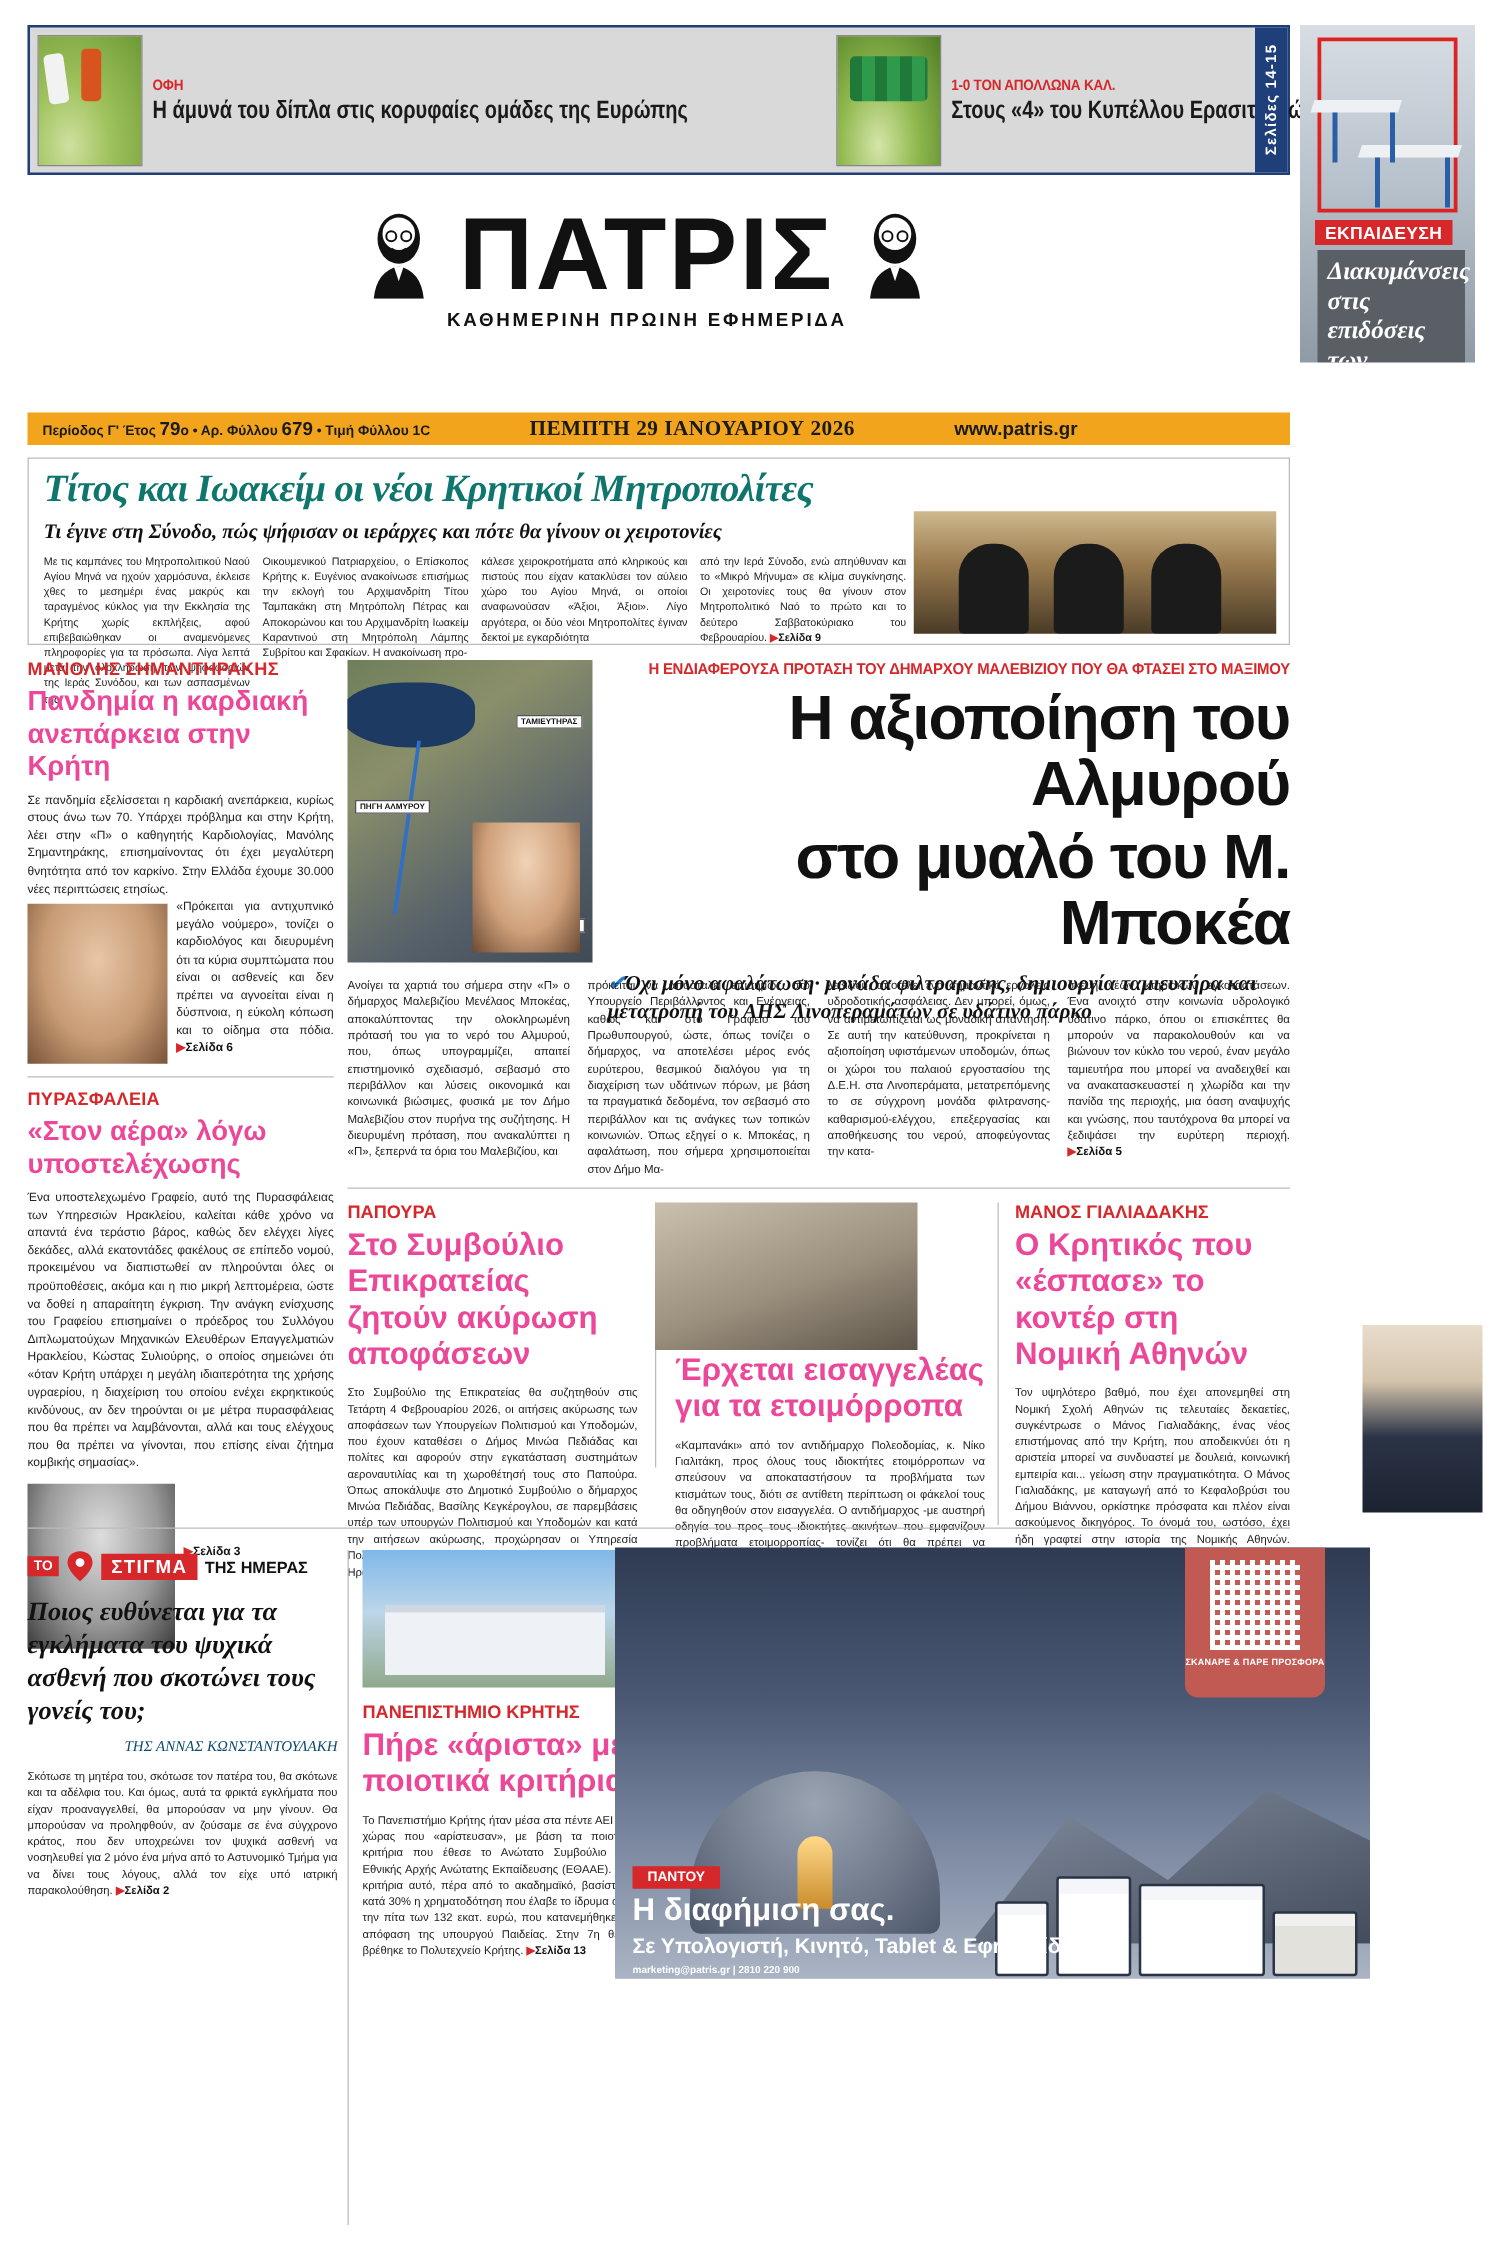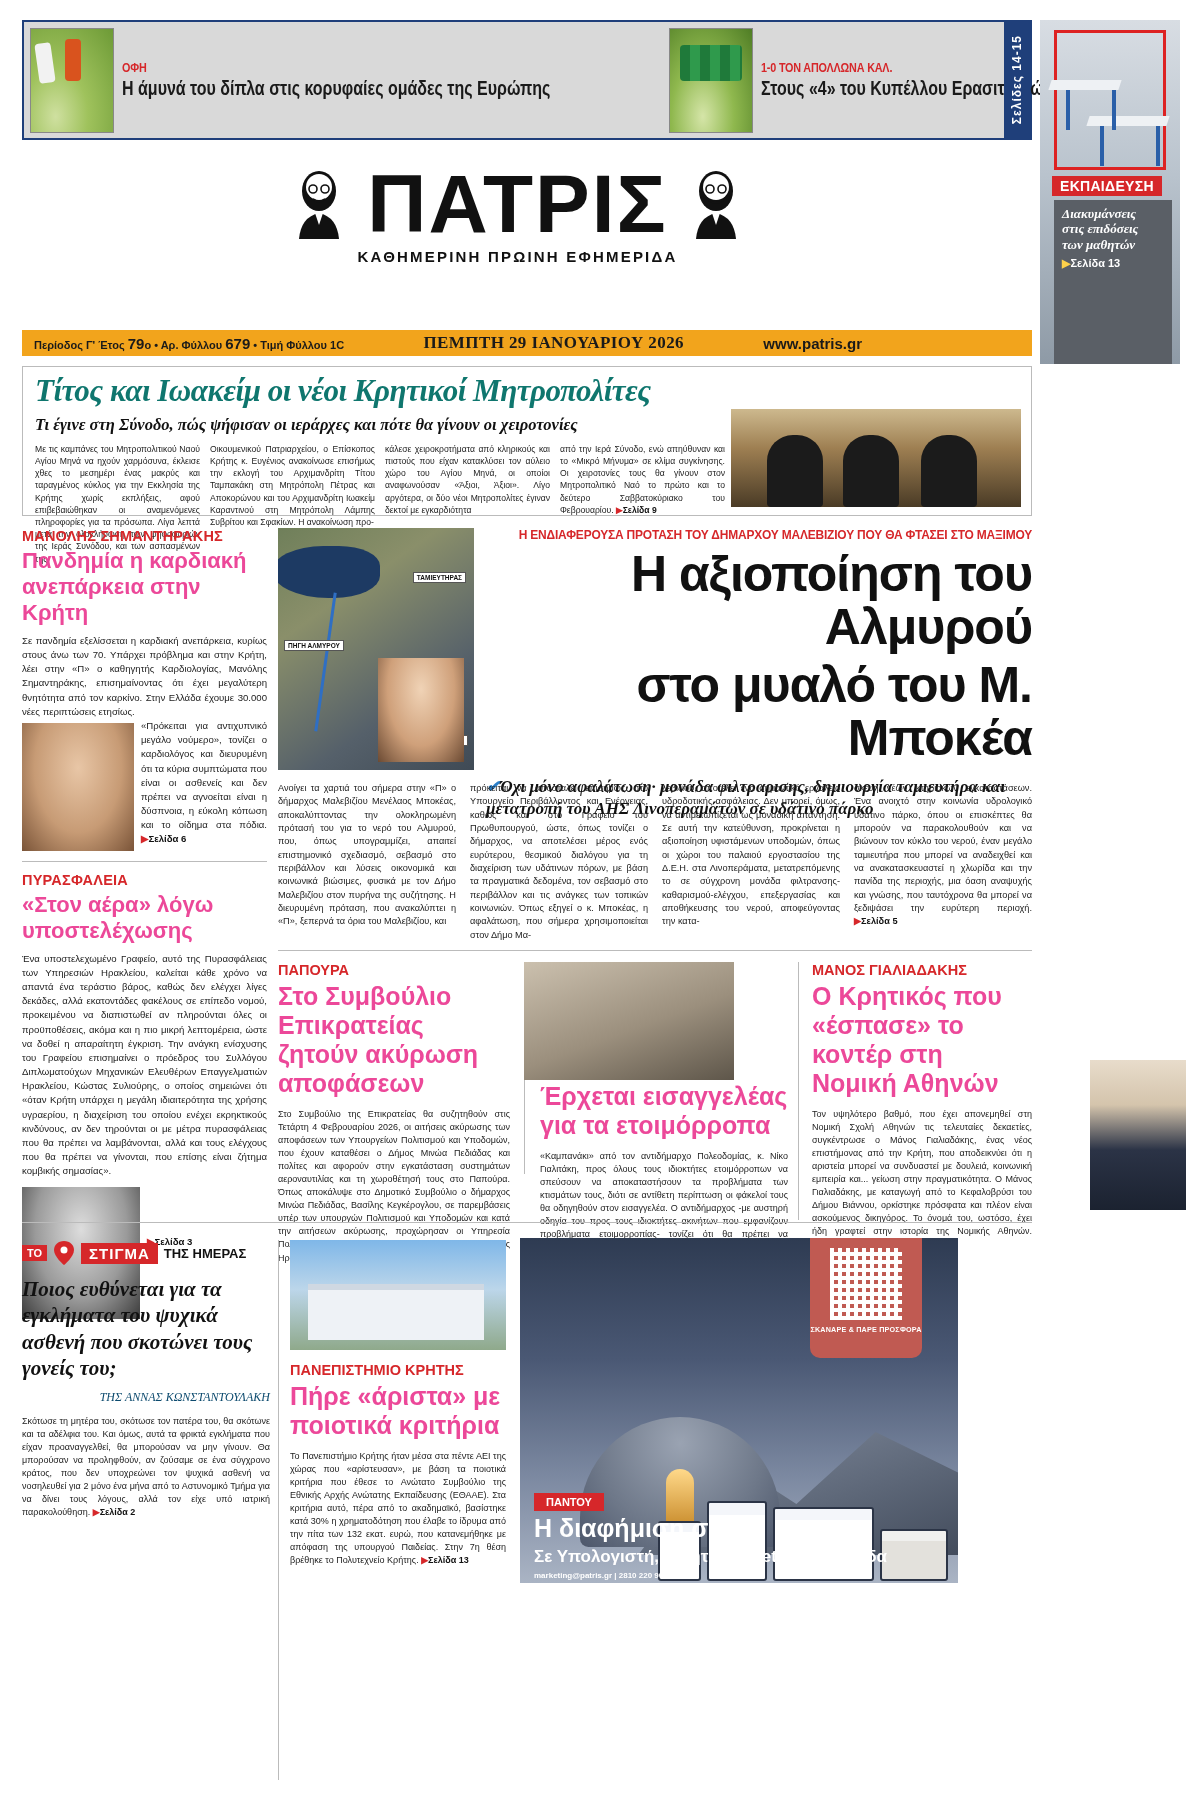--- a/index.html
+++ b/index.html
@@ -42,31 +42,31 @@
   .tb-pages {
     position: absolute; right: 0; top: 0; width: 26px; height: 100%;
     background: #1f3f7a; color: #fff; display: flex; align-items: center; justify-content: center;
   }
   .tb-pages span {
     writing-mode: vertical-rl; transform: rotate(180deg);
     font-size: 12px; font-weight: 700; letter-spacing: 1px;
   }
 
   
-  .edu-promo { position: absolute; left: 1040px; top: 20px; width: 140px; height: 344px;
+  .edu-promo { position: absolute; left: 1040px; top: 20px; width: 140px; height: 270px;
       background: linear-gradient(180deg,#d8dde3 0%, #b9c3cd 45%, #8e9aa6 100%); overflow:hidden; }
   .edu-promo .frame { position:absolute; left:14px; top:10px; right:14px; height:140px; border:3px solid #d22; }
   .edu-promo .desk { position:absolute; left:10px; top:60px; width:70px; height:10px; background:#eef1f4; transform:skewX(-18deg);}
   .edu-promo .desk2 { position:absolute; left:48px; top:96px; width:80px; height:10px; background:#eef1f4; transform:skewX(-18deg);}
   .edu-promo .leg { position:absolute; background:#2a5fa8; width:4px; height:40px; }
   .edu-tag { position:absolute; left:12px; top:156px; background:#d6272a; color:#fff;
       font-size: 14px; font-weight:700; padding:2px 8px; letter-spacing:0.3px; }
   .edu-box { position:absolute; left:14px; top:180px; right:8px; bottom:0;
       background:#5a5f66; color:#fff; padding:6px 8px; }
-  .edu-box .ln { font-style: italic; font-weight: 700; font-size: 13px; line-height: 1.18;
+  .edu-box .ln { font-style: italic; font-weight: 700; font-size: 20px; line-height: 1.18;
       font-family: "Liberation Serif", serif; }
   .edu-page { color:#ffffff; font-size:11px; font-weight:700; margin-top:5px; }
   .edu-page .caret { color:#ffd24a; }
 
   
   .masthead { position: absolute; left: 0; top: 150px; width: 1035px; height: 130px;
       display:flex; align-items:center; justify-content:center; flex-direction:column; }
   .mast-row { display:flex; align-items:center; justify-content:center; gap: 20px; }
   .mast-face { width: 56px; height: 72px; }
   .mast-title { font-family: "Liberation Sans", sans-serif; font-weight: 700; font-size: 82px;
@@ -137,21 +137,21 @@
   .stigma-bar { display:flex; align-items:center; gap:6px; }
   .stigma-to { background:#d6272a; color:#fff; font-size: 11px; font-weight:700; padding: 2px 5px; }
   .stigma-pin { width: 22px; height: 26px; }
   .stigma-word { background:#d6272a; color:#fff; font-size: 15px; font-weight:700; padding: 2px 8px; letter-spacing:1px; }
   .stigma-of { color:#111; font-size: 13px; font-weight:700; }
   .stigma-h { font-family:"Liberation Serif", serif; font-style: italic; font-weight:700;
       font-size: 21px; line-height: 1.26; color:#111; margin-top: 10px; }
   .stigma-auth { font-family:"Liberation Serif", serif; font-style: italic; font-size: 12px;
       text-align: right; color:#0c4a6e; margin-top: 8px; }
 
-  .ad { position:absolute; left: 520px; top: 1238px; width: 438px; height: 345px;
+  .ad { position:absolute; left: 492px; top: 1238px; width: 604px; height: 345px;
       background: linear-gradient(180deg, #2e3b52 0%, #4a5874 35%, #7d8aa2 70%, #aab4c4 100%);
       overflow:hidden;padding-left:34px; }
   .ad .mound { position:absolute; left:60px; bottom:36px; width: 200px; height: 130px;
       background: radial-gradient(ellipse at 50% 20%, #9aa3b2 0%, #6e7889 60%, #4c566a 100%);
       border-radius: 120px 120px 10px 10px; }
   .ad .door { position:absolute; left:146px; bottom:56px; width: 28px; height: 58px;
       background: linear-gradient(180deg,#ffd98a,#c98c2c); border-radius: 14px 14px 2px 2px; }
   .ad .ridge { position:absolute; right:-40px; bottom: 28px; width: 360px; height: 150px;
       background: linear-gradient(160deg,#8b95a7 0%, #5d6778 60%, #3f4858 100%);
       clip-path: polygon(0 100%, 22% 32%, 44% 66%, 66% 18%, 100% 58%, 100% 100%); }

